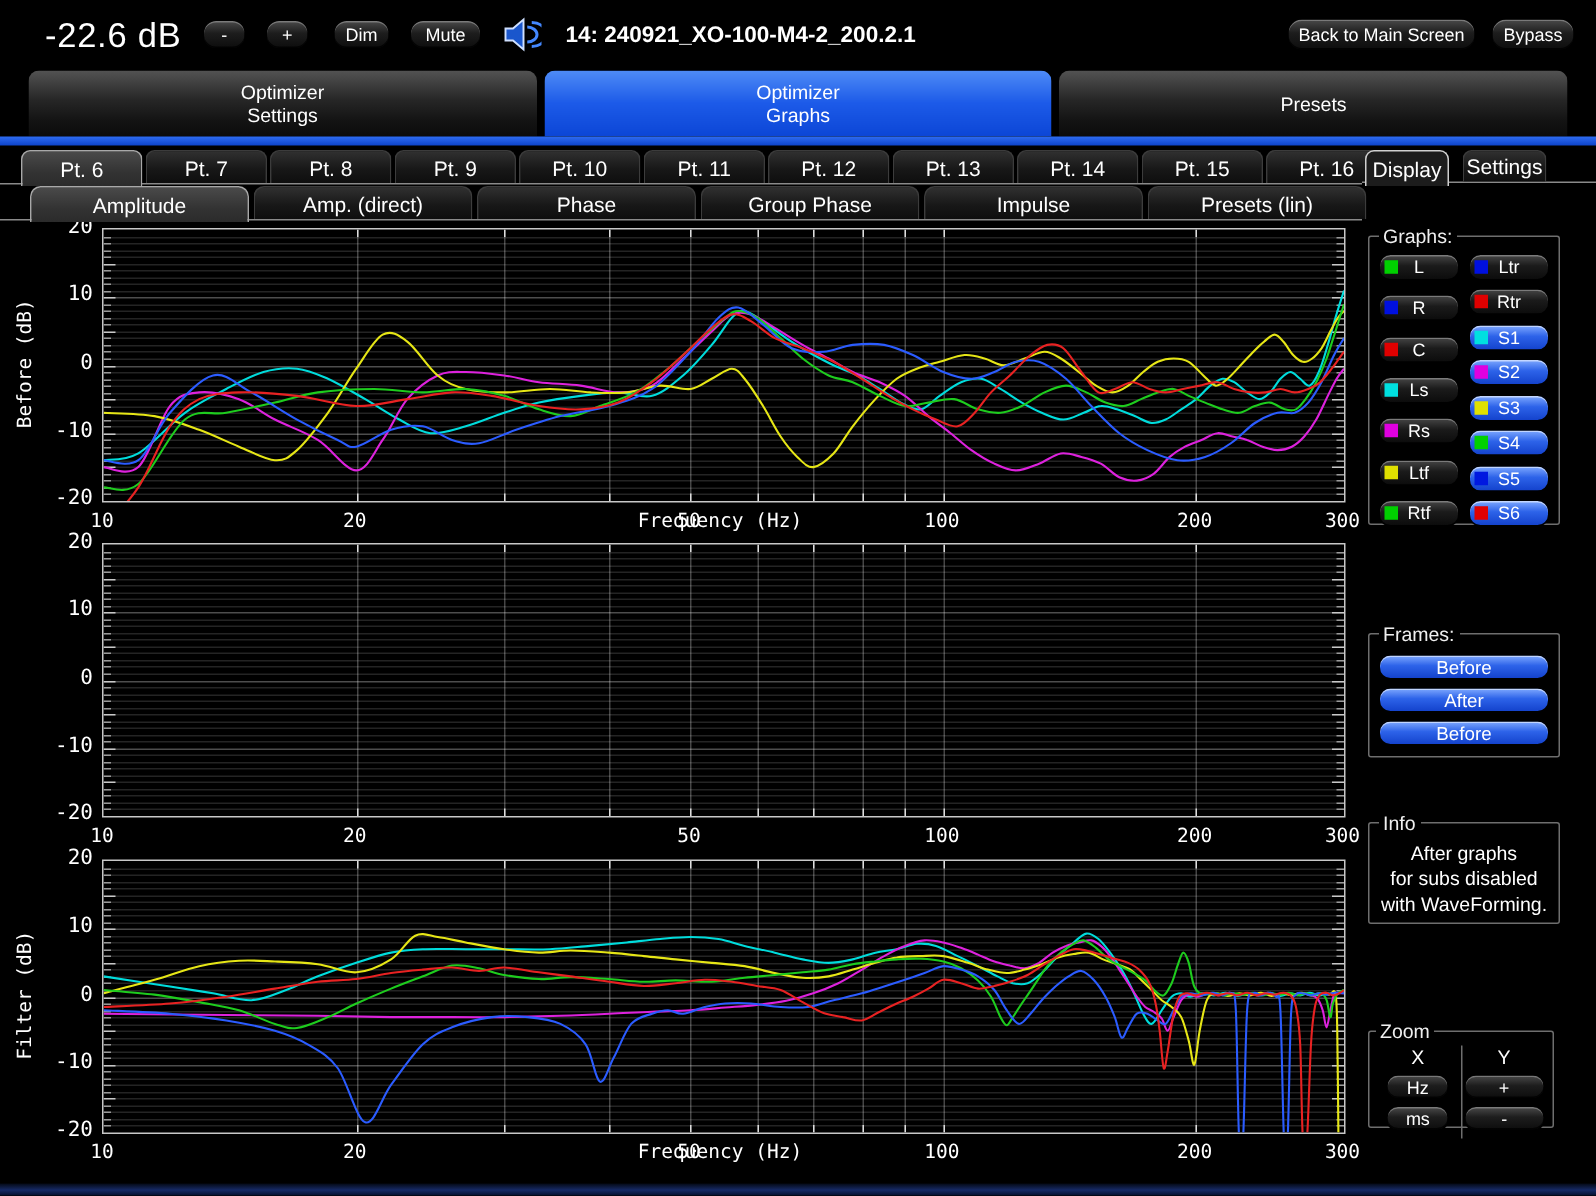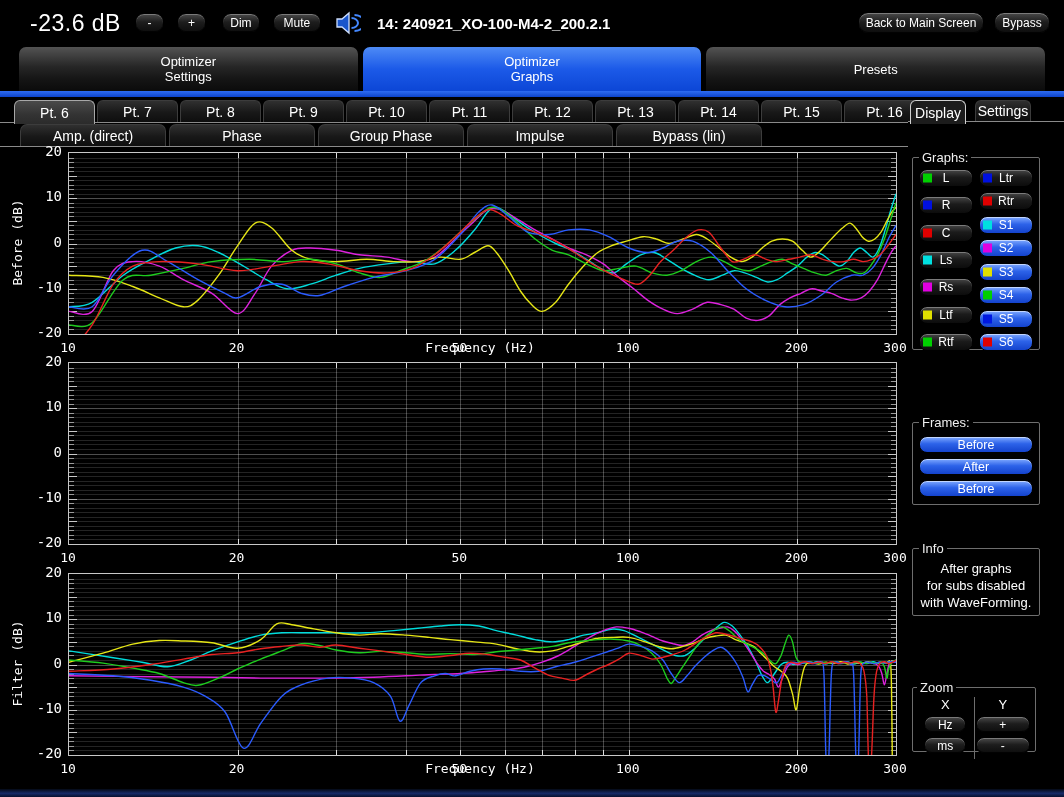--- a/index.html
+++ b/index.html
@@ -98,21 +98,21 @@
   .zoom-btn{width:40px;height:15px;border-radius:8px;font-size:12px;}
   .zoom-btn.wide{width:52px;}
 
   .bottom-strip{position:absolute;left:0;top:789px;width:1064px;height:8px;
         background:linear-gradient(180deg,#040915,#162a66 55%,#06102e);}
 </style>
 </head>
 <body>
 
 <div class="topbar">
-  <div class="vol-db">-23.6 dB</div>
+  <div class="vol-db">-22.6 dB</div>
   <div class="btn btn-sm vol-minus">-</div>
   <div class="btn btn-sm vol-plus">+</div>
   <div class="btn btn-dim">Dim</div>
   <div class="btn btn-mute">Mute</div>
   <svg class="spk" viewBox="0 0 26 24">
     <polygon points="2,8 7,8 14,2 14,22 7,16 2,16" fill="#1a56cc" stroke="#cfe0ff" stroke-width="1.3"></polygon>
     <path d="M16.5,7 a6.5,5 0 0 1 0,10" fill="none" stroke="#4488ff" stroke-width="2"></path>
     <path d="M19.5,4 a10,8 0 0 1 0,16" fill="none" stroke="#4488ff" stroke-width="2"></path>
   </svg>
   <div class="preset-title">14: 240921_XO-100-M4-2_200.2.1</div>
@@ -154,25 +154,26 @@
   </div>
 </div>
 
 <div class="panel-tabs">
   <div class="stab active">Display</div>
   <div class="stab">Settings</div>
 </div>
 
 <div class="gt-row">
   <div class="inner">
+    <div class="stab active">Amplitude</div>
     <div class="stab">Amp. (direct)</div>
     <div class="stab">Phase</div>
     <div class="stab">Group Phase</div>
     <div class="stab">Impulse</div>
-    <div class="stab">Bypass (lin)</div>
+    <div class="stab">Presets (lin)</div>
   </div>
 </div>
 
 <div class="chart c0">
   <div class="ytitle">
       <span>Before (dB)</span>
     </div>
   <div class="ylabels">
       <div class="ylab" style="top: -9px;">20</div>
       <div class="ylab" style="top: 36.25px;">10</div>

